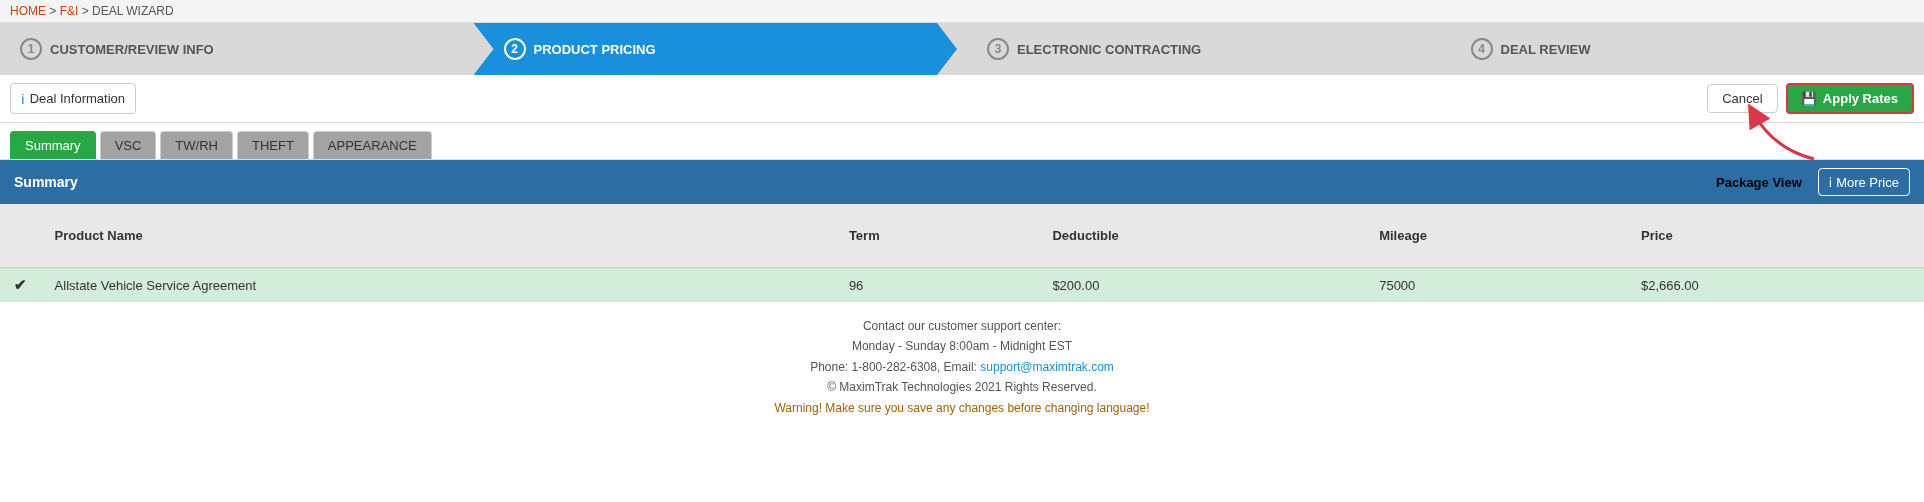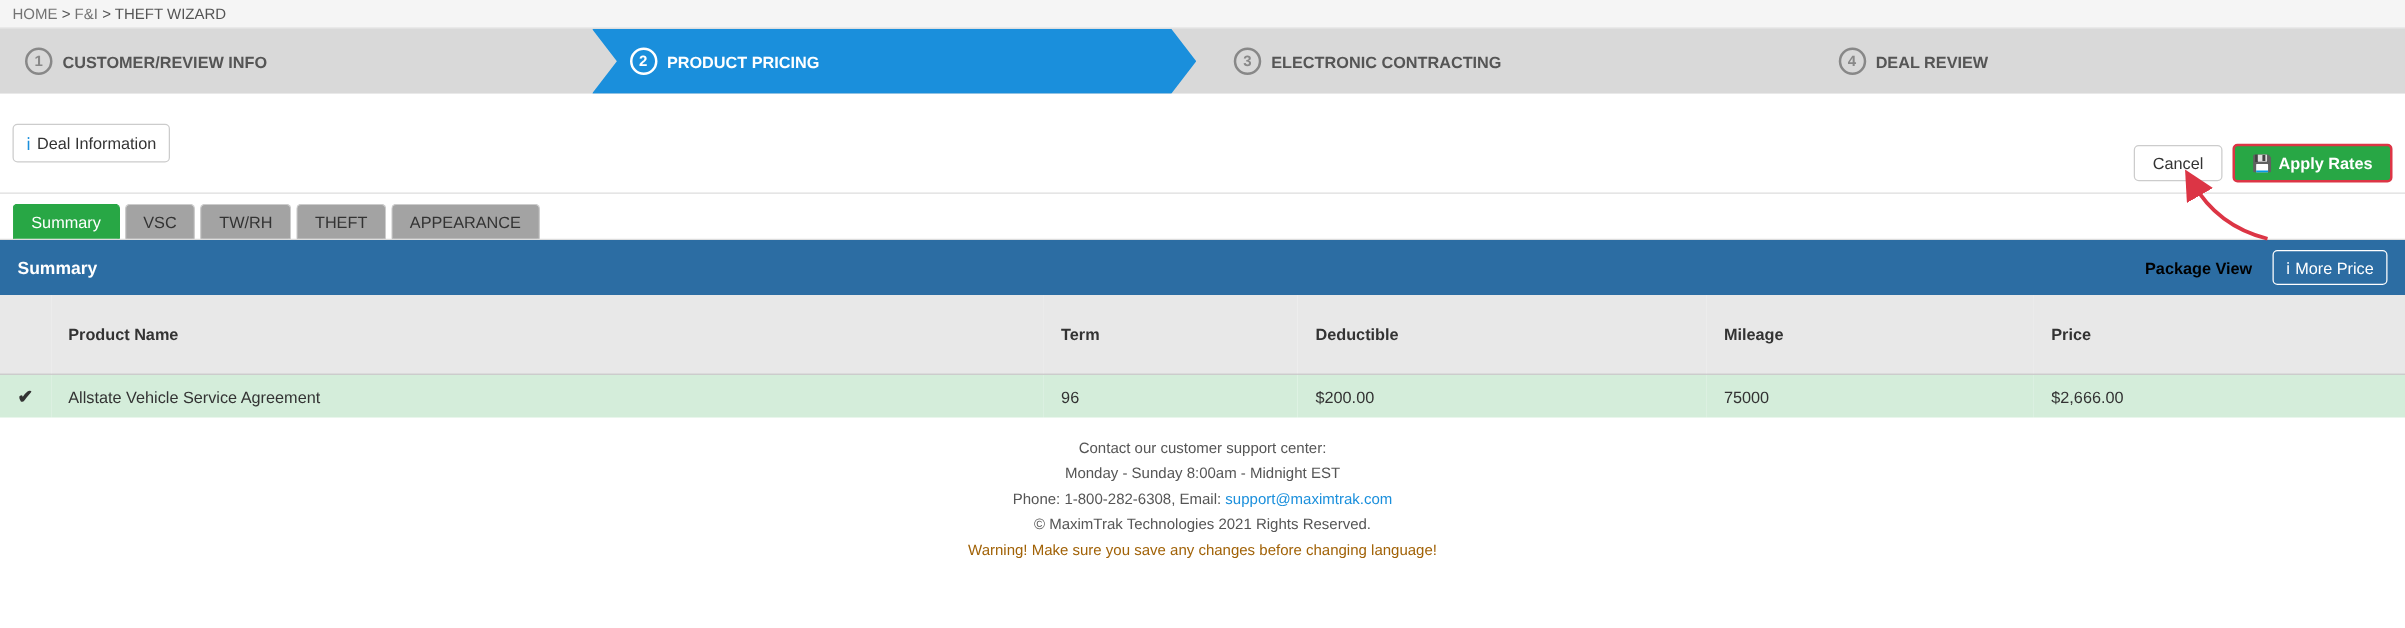--- a/index.html
+++ b/index.html
@@ -6,21 +6,21 @@
     body { font-family: Arial, sans-serif; font-size: 13px; background: #fff; width: 1924px; }
 
     
     .breadcrumb {
       padding: 4px 10px;
       font-size: 12px;
       color: #555;
       background: #f5f5f5;
       border-bottom: 1px solid #ddd;
     }
-    .breadcrumb a { color: #737373; text-decoration: none; }
+    .breadcrumb a { color: #c2410c; text-decoration: none; }
     .breadcrumb span { color: #555; }
 
     
     .wizard-steps {
       display: flex;
       background: #d9d9d9;
       padding: 0;
       height: 52px;
       align-items: stretch;
     }
@@ -216,38 +216,37 @@
     }
     .footer a { color: #1a8fdc; text-decoration: none; }
     .footer .warning { color: #a16207; }
 
     
     .toolbar-right-wrapper {
       position: relative;
       display: flex;
       align-items: center;
       gap: 8px;
-      margin-top: 32px;
     }
     .arrow-svg {
       position: absolute;
       bottom: -50px;
       right: 80px;
       pointer-events: none;
     }
   </style>
 </head>
 <body>
 
 <div class="breadcrumb">
   <a href="#">HOME</a>
   <span> &gt; </span>
   <a href="#">F&amp;I</a>
   <span> &gt; </span>
-  <span>THEFT WIZARD</span>
+  <span>DEAL WIZARD</span>
 </div>
 
 <div class="wizard-steps">
   <div class="step">
     <span class="step-num">1</span>
     <span>CUSTOMER/REVIEW INFO</span>
   </div>
   <div class="step active">
     <span class="step-num">2</span>
     <span>PRODUCT PRICING</span>

